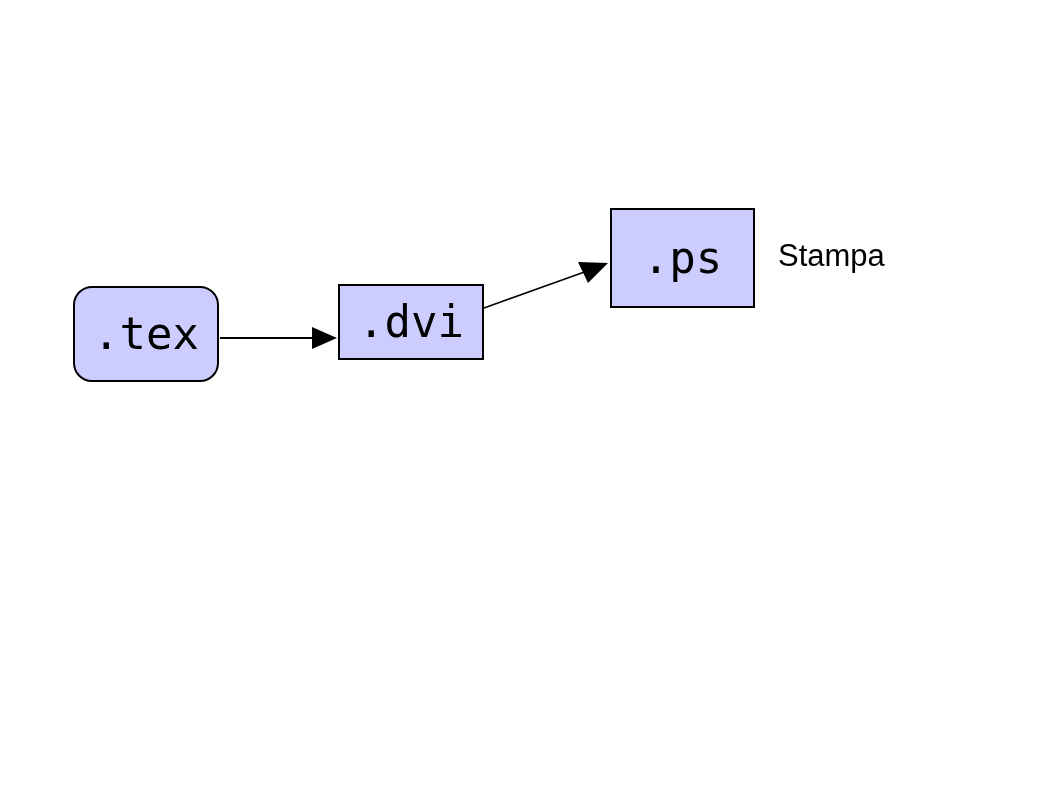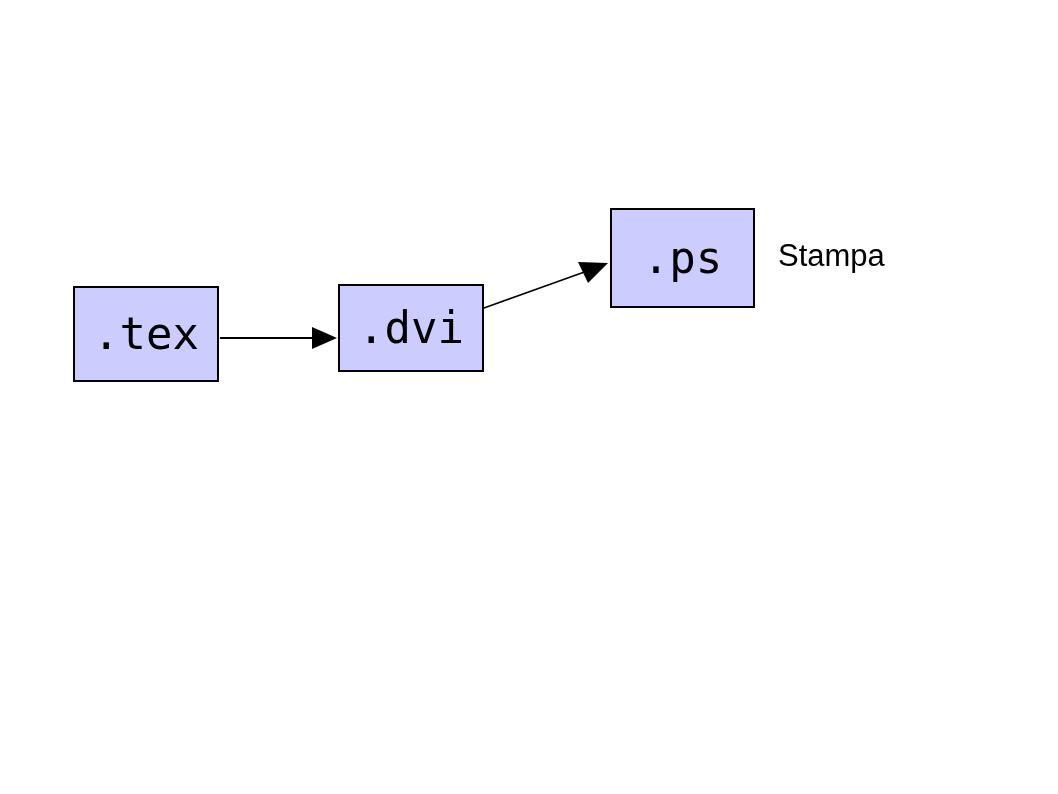--- a/index.html
+++ b/index.html
@@ -33,26 +33,27 @@
     line-height: 1;
     color: #000000;
     white-space: pre;
     letter-spacing: 0px;
   }
   #node-tex {
     left: 73px;
     top: 286px;
     width: 146px;
     height: 96px;
+    border-radius: 19px;
   }
   #node-dvi {
     left: 338px;
     top: 284px;
     width: 146px;
-    height: 88px;
+    height: 76px;
   }
   #node-ps {
     left: 610px;
     top: 208px;
     width: 145px;
     height: 100px;
     align-items: center;
   }
   #edges {
     position: absolute;

